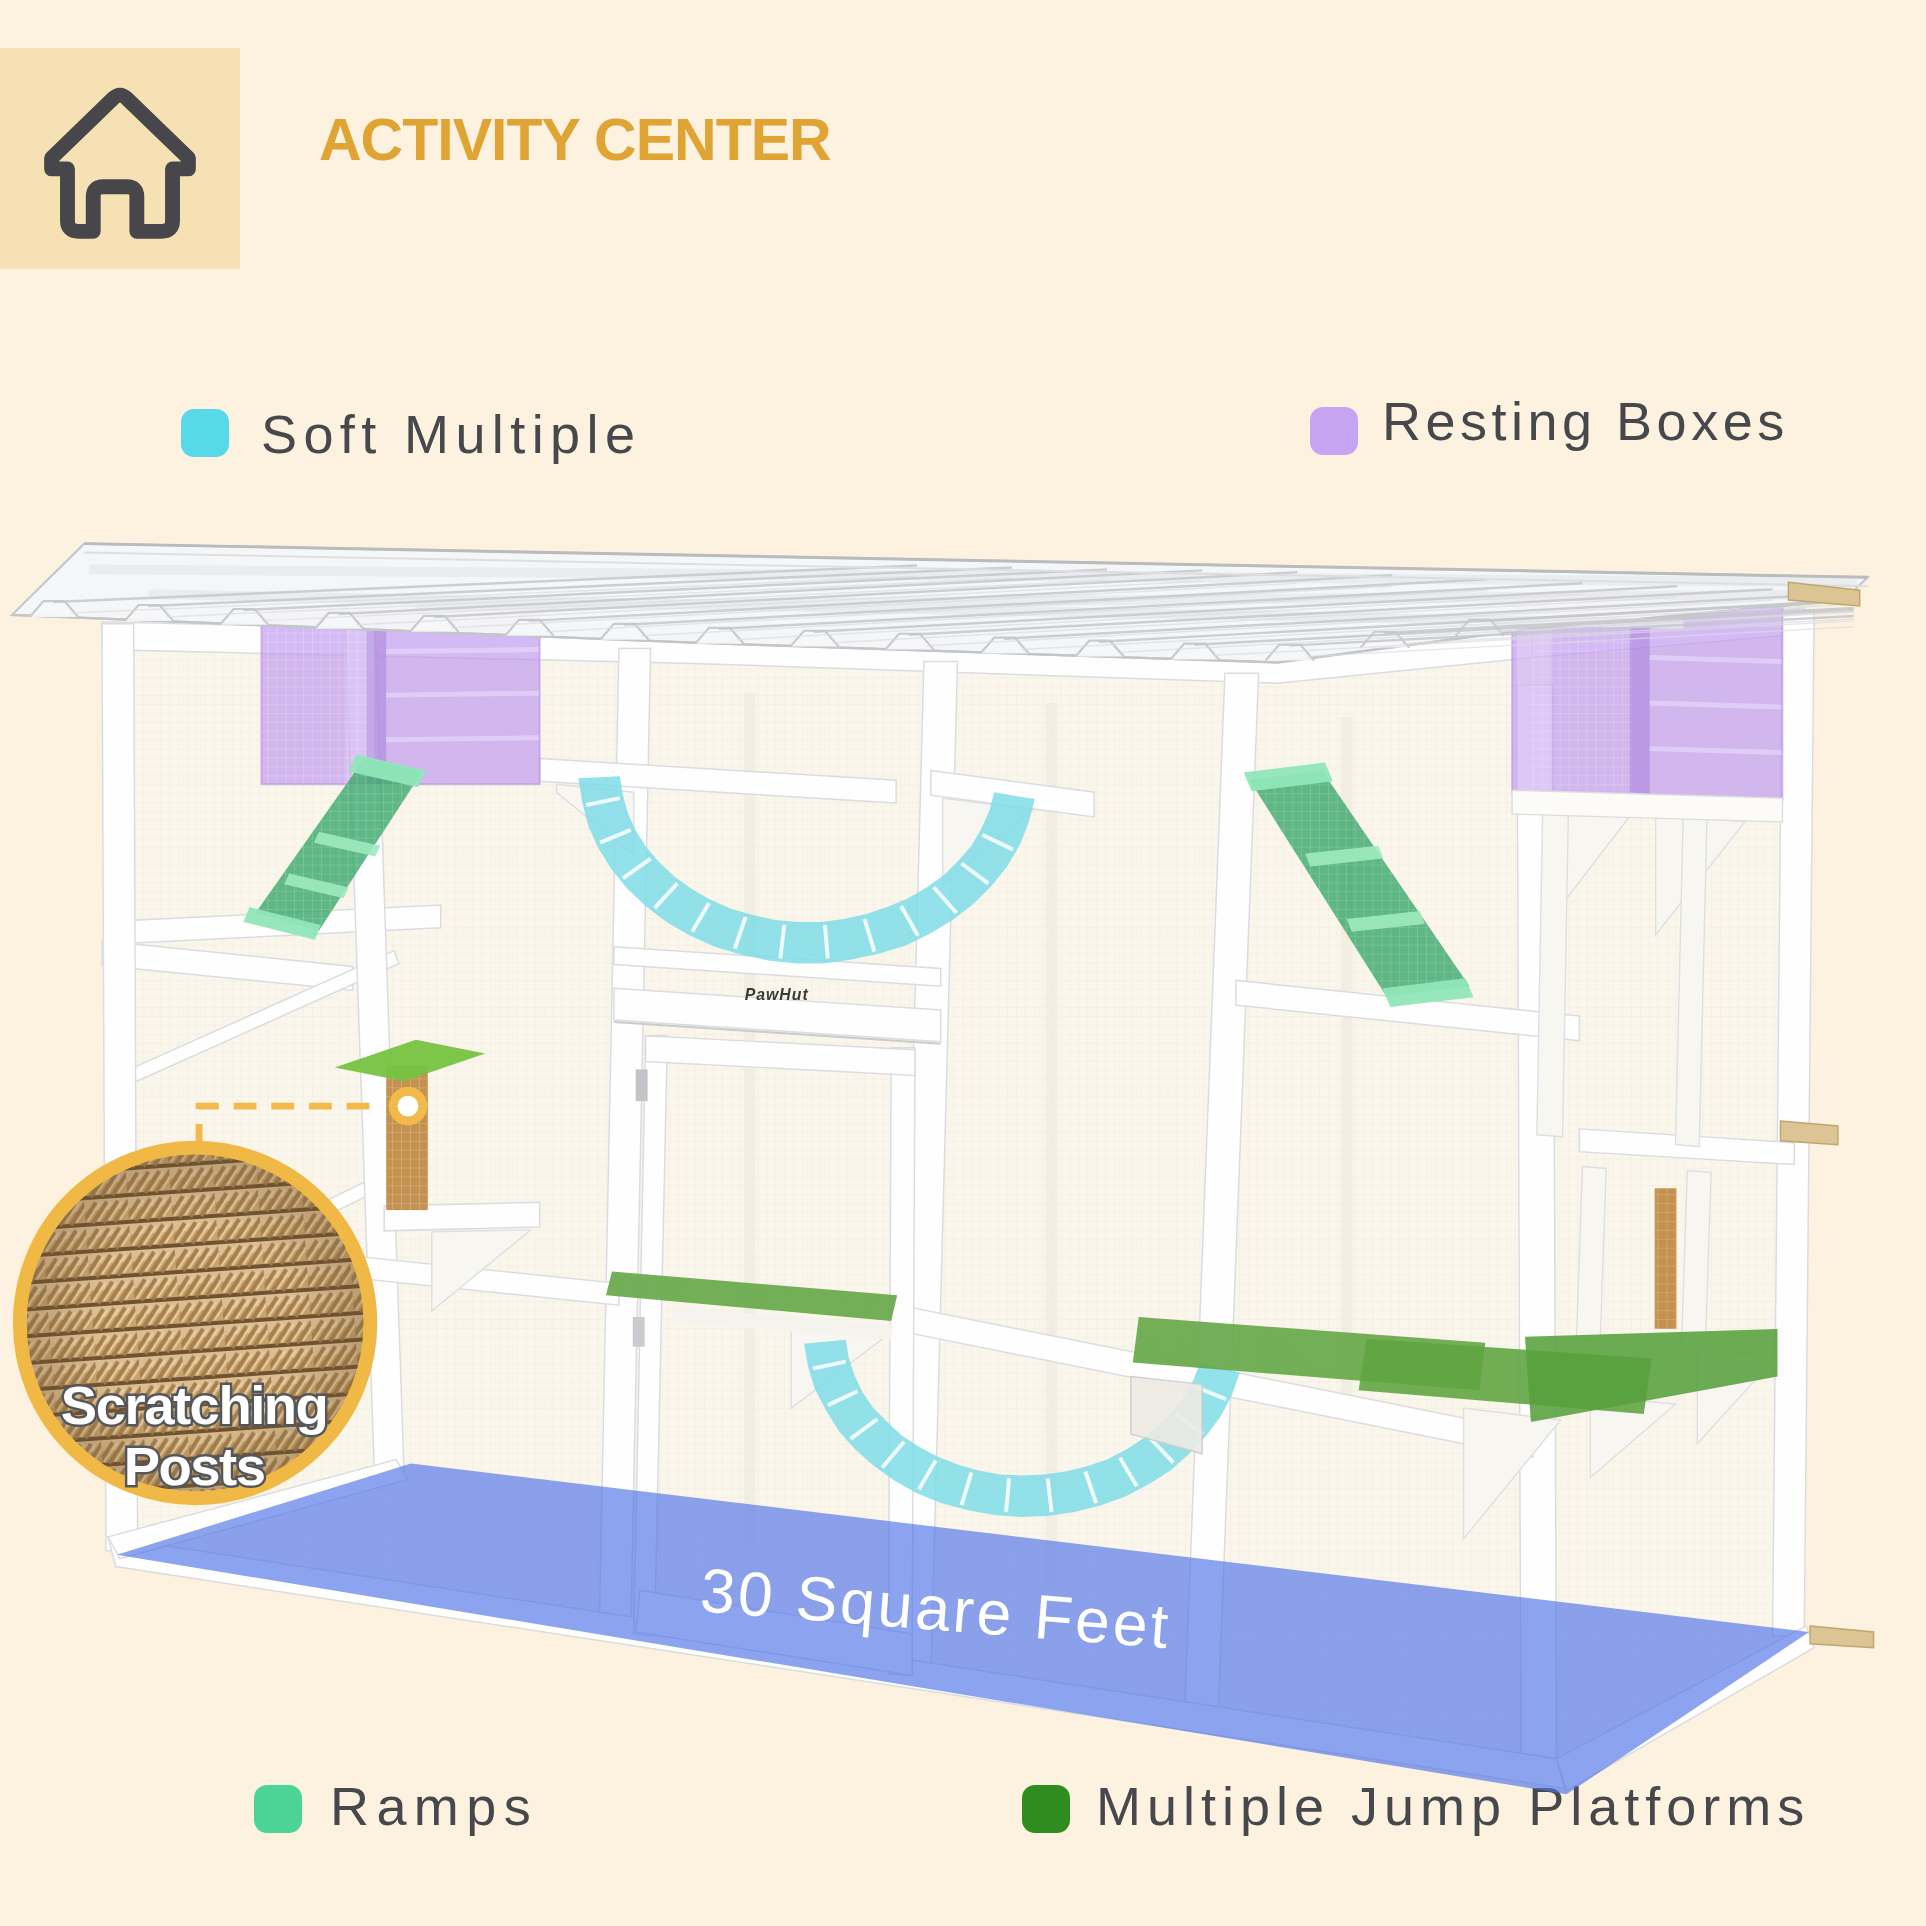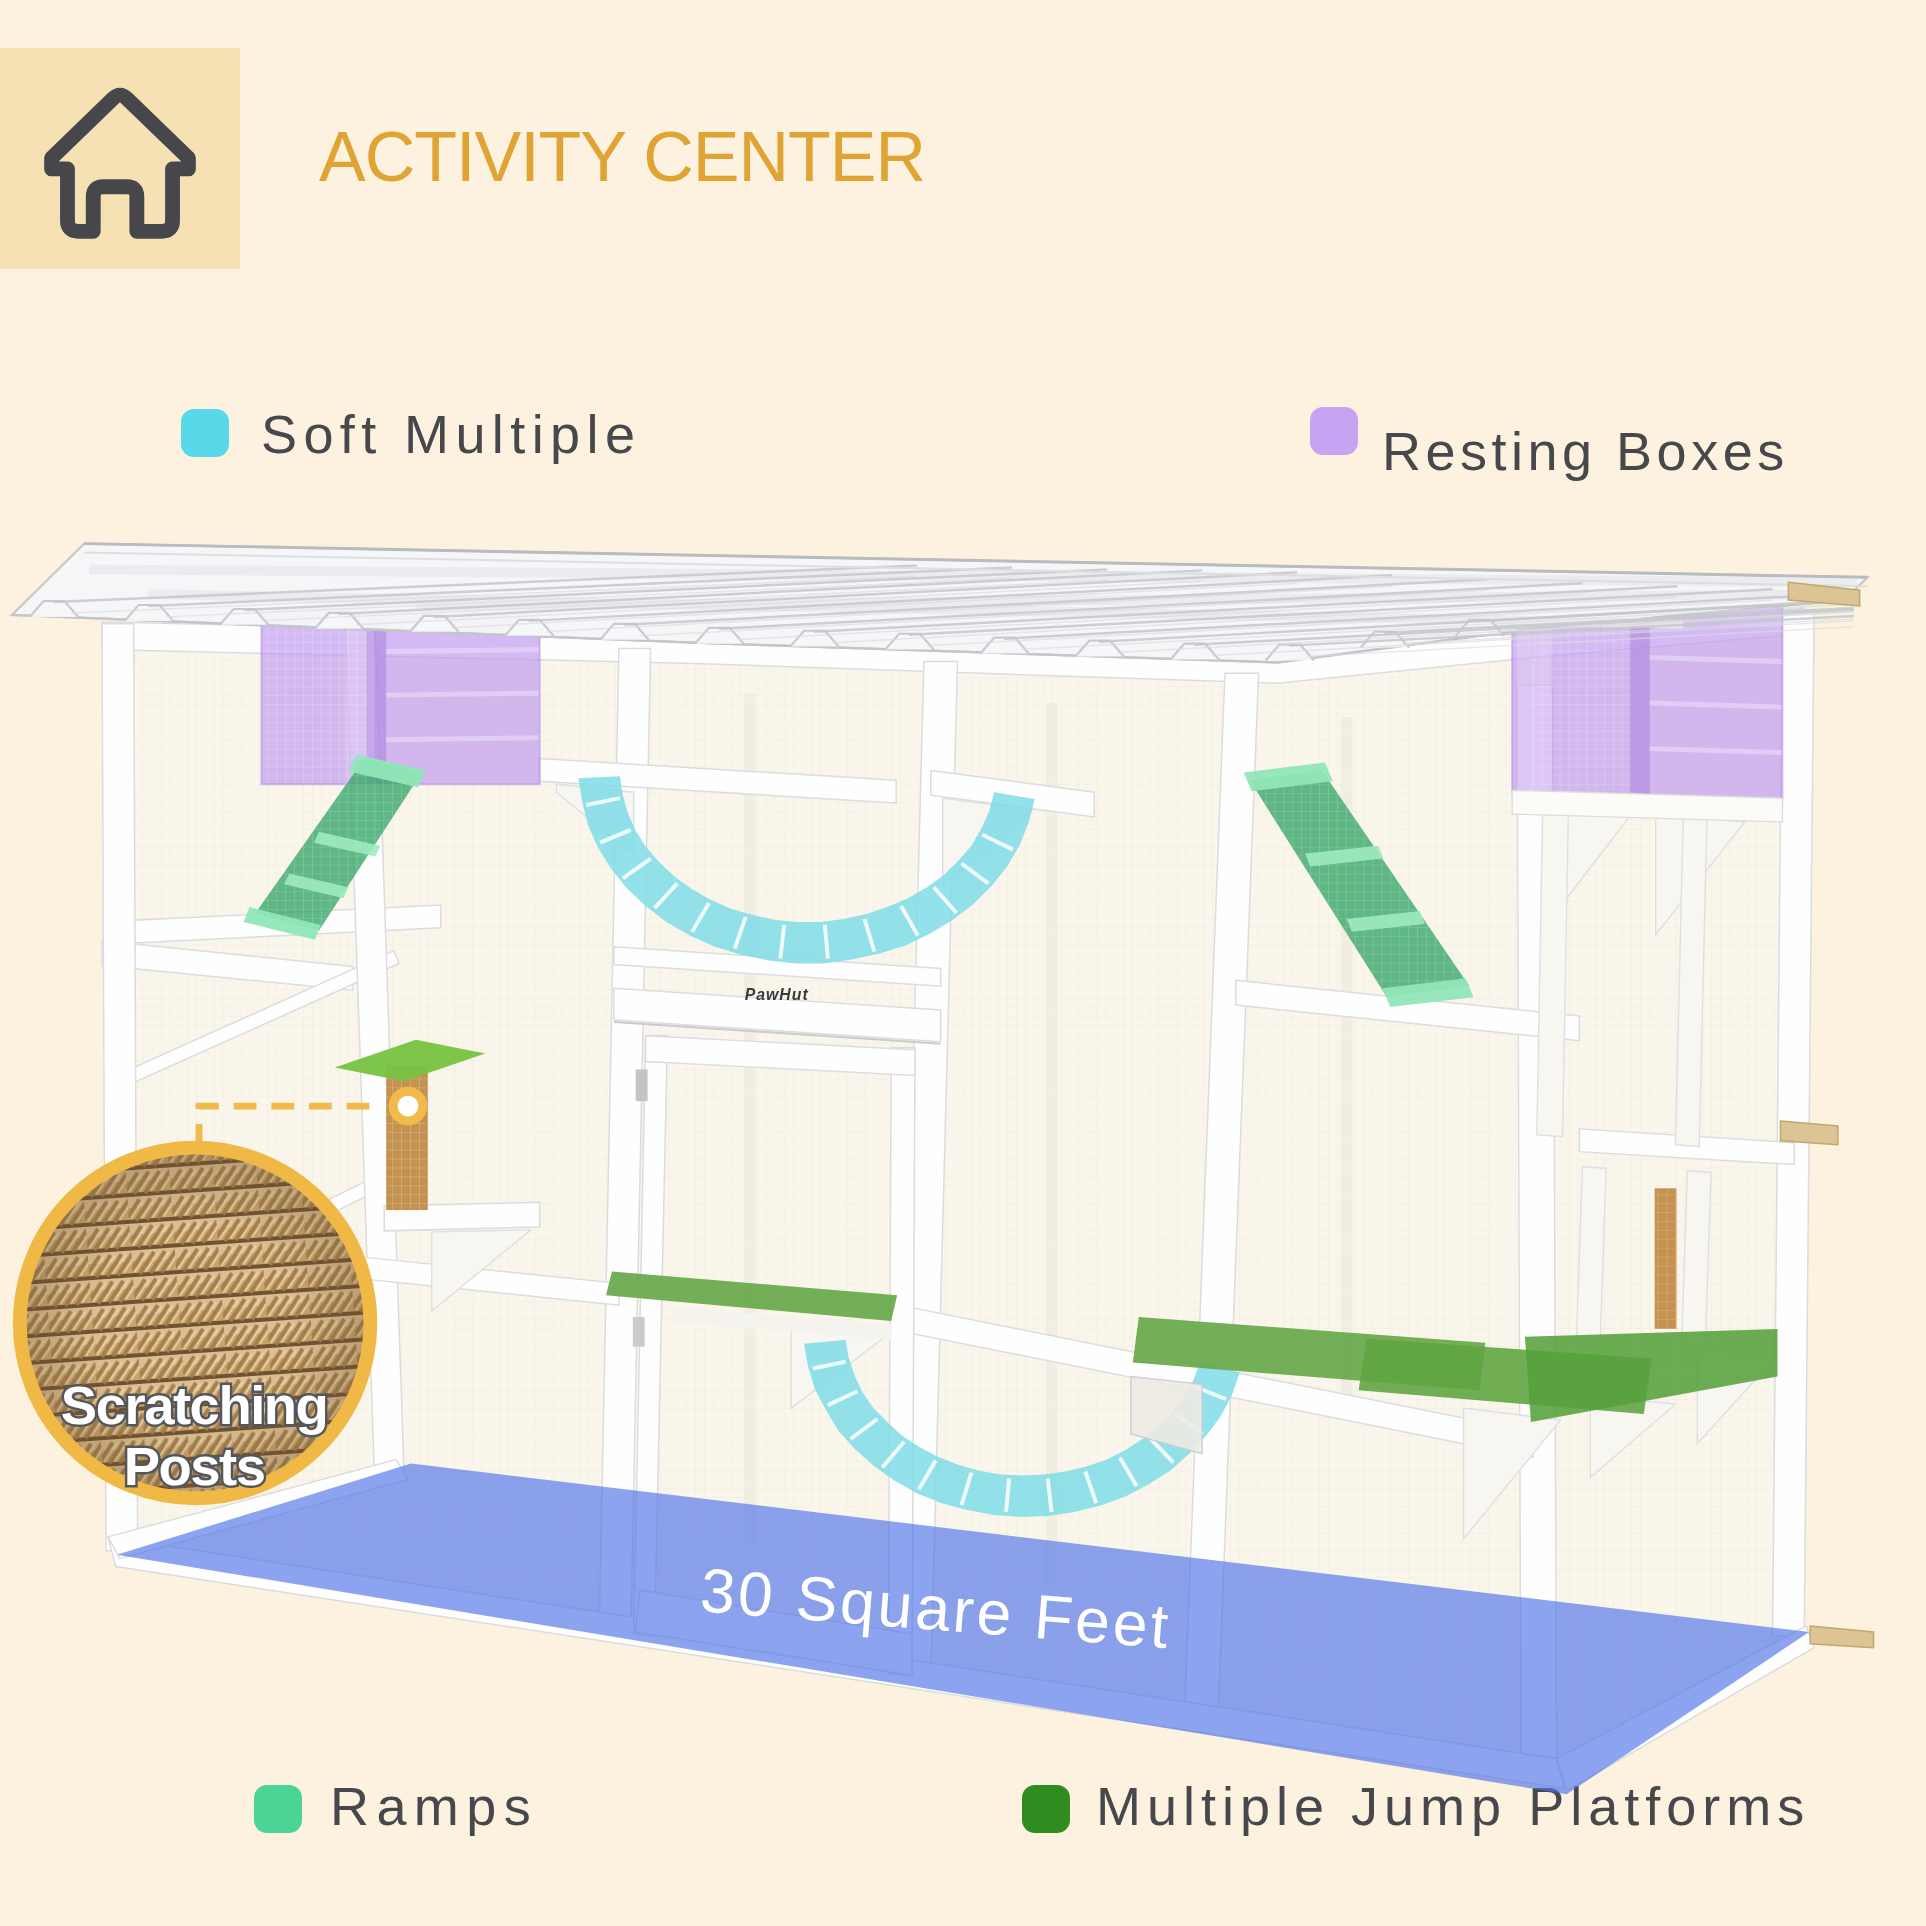--- a/index.html
+++ b/index.html
@@ -1,18 +1,18 @@
 <!DOCTYPE html>
 <html><head>
 <meta charset="utf-8">
 <style>
 html,body{margin:0;padding:0}
 .page{position:relative;width:1927px;height:1927px;background:#FCF2DF;font-family:"Liberation Sans",sans-serif;overflow:hidden}
 .abs{position:absolute}
-.ttl{left:319px;top:117px;font-size:70px;font-weight:normal;color:#DFA434;letter-spacing:-1px;white-space:nowrap}
+.ttl{left:319px;top:106px;font-size:59px;font-weight:bold;color:#DFA434;letter-spacing:-1px;white-space:nowrap}
 .leg{font-size:54px;color:#47484C;white-space:nowrap}
 .sq{width:48px;height:48px;border-radius:13px}
 </style>
 </head>
 <body>
 <div class="page">
 
 <div class="abs" style="left:0;top:48px;width:240px;height:221px;background:#F5E1B4"></div>
 
 <svg class="abs" style="left:0;top:48px" width="240" height="221" viewBox="0 0 242 223">
@@ -20,21 +20,21 @@
 </svg>
 
 <div class="abs ttl">ACTIVITY CENTER</div>
 
 <div class="abs sq" style="left:181px;top:409px;background:#57D9E9"></div>
 
 <div class="abs leg" style="left:261px;top:403px;letter-spacing:6.4px">Soft Multiple</div>
 
 <div class="abs sq" style="left:1310px;top:407px;background:#C7A4F2"></div>
 
-<div class="abs leg" style="left:1382px;top:420px;letter-spacing:4.5px">Resting Boxes</div>
+<div class="abs leg" style="left:1382px;top:390px;letter-spacing:4.5px">Resting Boxes</div>
 
 <div class="abs sq" style="left:254px;top:1785px;background:#4CD497"></div>
 
 <div class="abs leg" style="left:330px;top:1775px;letter-spacing:7.4px">Ramps</div>
 
 <div class="abs sq" style="left:1022px;top:1785px;background:#2F8C1E"></div>
 
 <div class="abs leg" style="left:1096px;top:1775px;letter-spacing:6px">Multiple Jump Platforms</div>
 
 <svg class="abs" style="left:0;top:0" width="1927" height="1927" viewBox="0 0 1946 1946">

